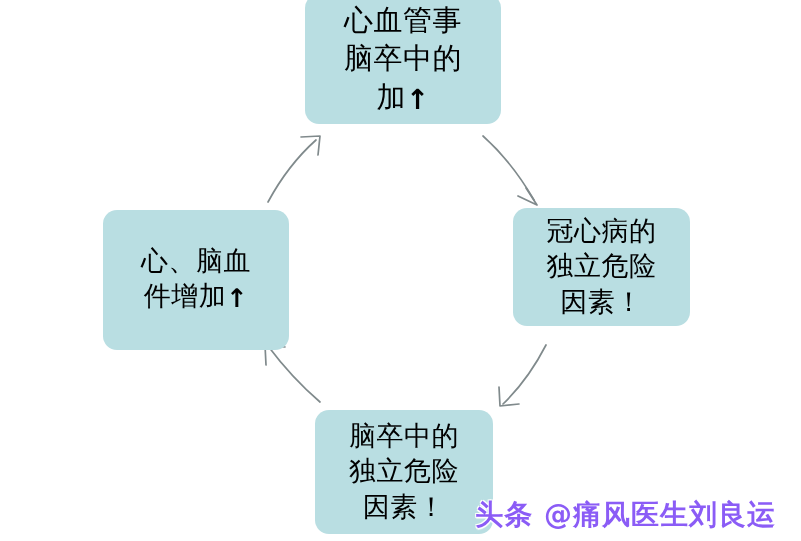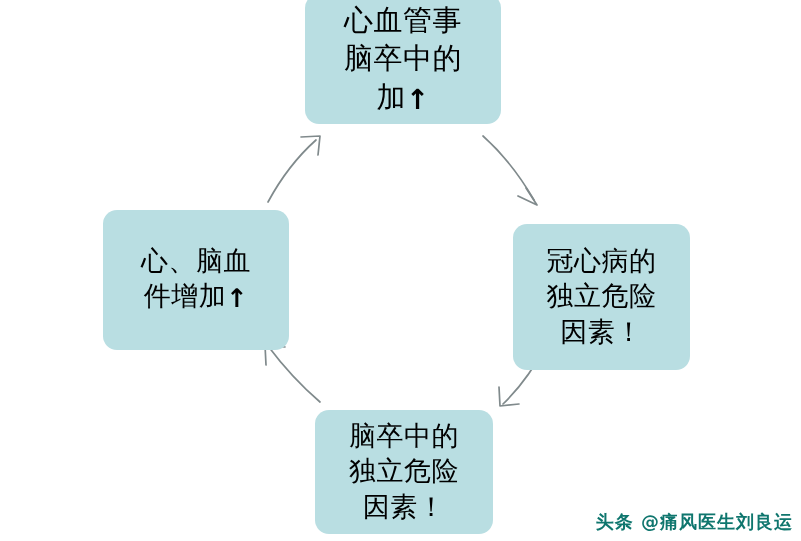--- a/index.html
+++ b/index.html
@@ -48,23 +48,22 @@
     left: 305px;
     top: -6px;
     width: 196px;
     height: 130px;
     font-size: 29px;
   }
   #node-right {
     left: 513px;
     top: 208px;
     width: 177px;
-    height: 146px;
+    height: 118px;
     font-size: 27px;
-    margin-top: 16px;
   }
   #node-bottom {
     left: 315px;
     top: 410px;
     width: 178px;
     height: 124px;
     font-size: 27px;
   }
   #node-left {
     left: 103px;
@@ -75,26 +74,26 @@
   }
   .arrow-glyph {
     font-weight: 700;
     font-family: "DejaVu Sans", sans-serif;
     font-size: 0.95em;
     display: inline-block;
     vertical-align: -2px;
   }
   #watermark {
     position: absolute;
-    right: 8px;
+    right: 25px;
     bottom: 7px;
     font-family: "DejaVu Sans", "Liberation Sans", sans-serif;
-    font-size: 18px;
+    font-size: 28px;
     font-weight: 700;
-    color: #0f766e;
+    color: #8b5cf6;
     letter-spacing: 1px;
     text-shadow:
        1px  1px 0 rgba(255,255,255,0.95),
       -1px  1px 0 rgba(255,255,255,0.95),
        1px -1px 0 rgba(255,255,255,0.95),
       -1px -1px 0 rgba(255,255,255,0.95),
        0px  2px 1px rgba(255,255,255,0.8);
     white-space: nowrap;
   }
 </style>

